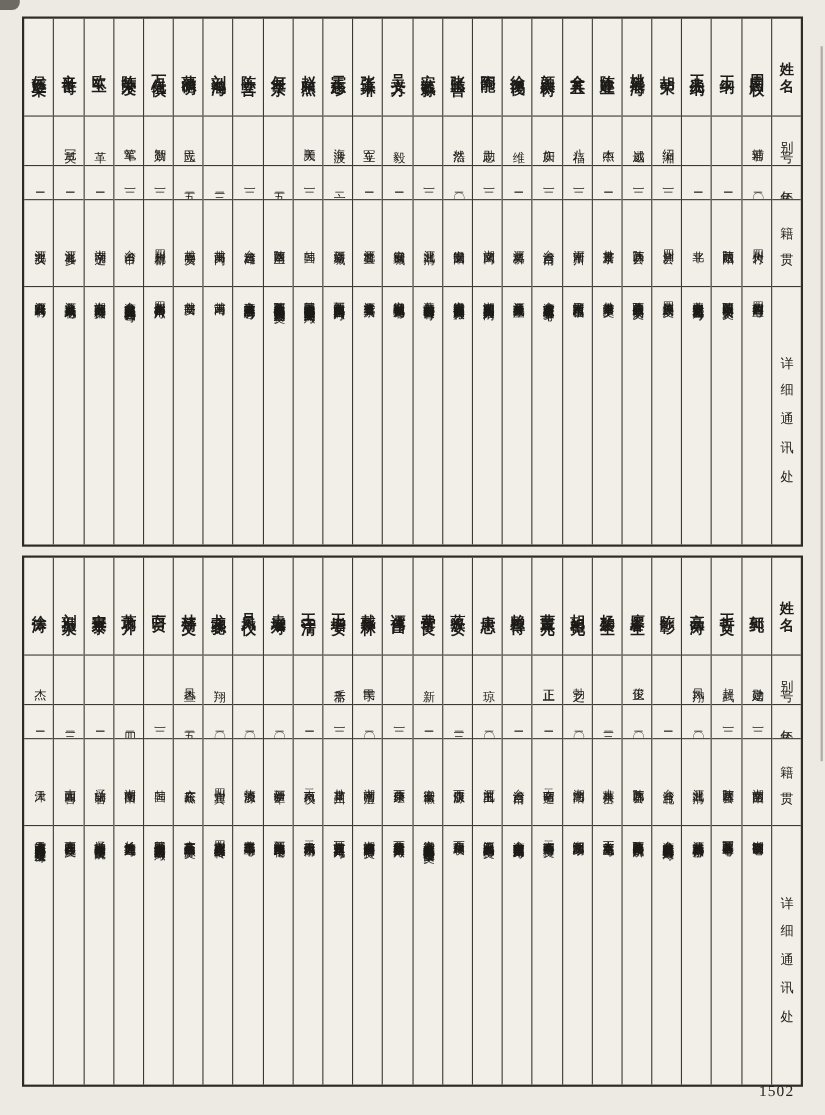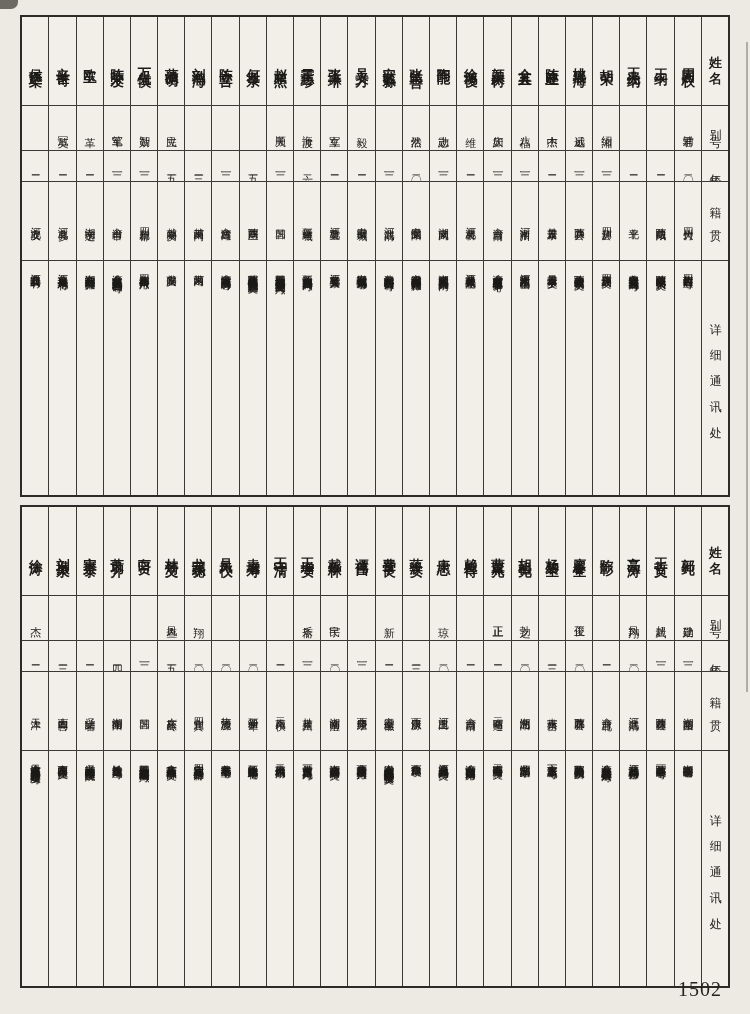--- a/index.html
+++ b/index.html
@@ -72,21 +72,21 @@
   
   .header-col .c-name > span    { font-size:13px; font-weight:bold; letter-spacing:15px; }
   .header-col .c-alias > span   { font-size:12px; letter-spacing:9px; }
   .header-col .c-age > span     { font-size:12px; letter-spacing:2px; }
   .header-col .c-origin > span  { font-size:12px; letter-spacing:24px; }
   .header-col .c-address > span { font-size:12px; letter-spacing:26px; }
   .header-col .c-address        { align-items:center; padding-top:0; }
 
   .page-number {
     position:absolute; right:28px; bottom:13px;
-    font-size:20px; letter-spacing:1px;
+    font-size:14px; letter-spacing:1px;
     color:#24231f;
   }
 </style>
 </head>
 <body>
 
 <div class="page">
 
   <div class="scan-corner"></div>
   <div class="scan-edge-right"></div>

